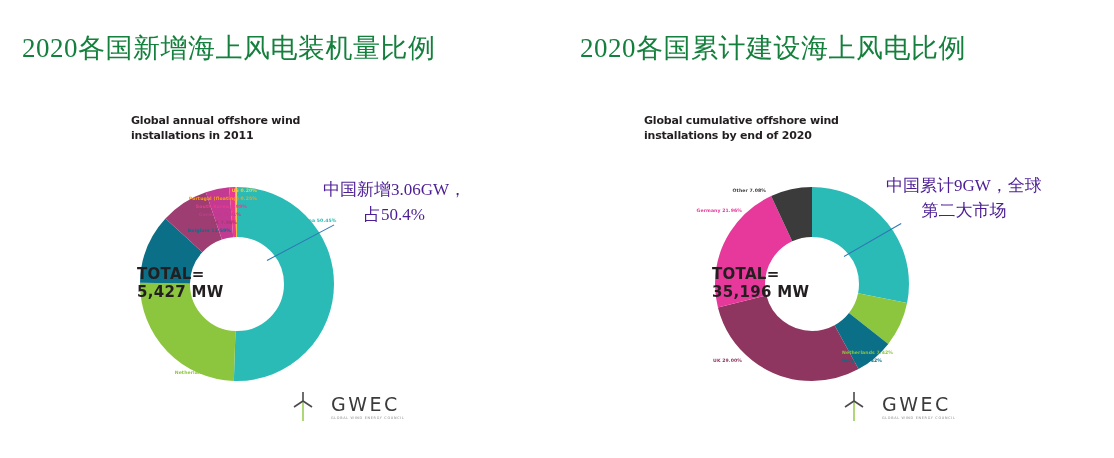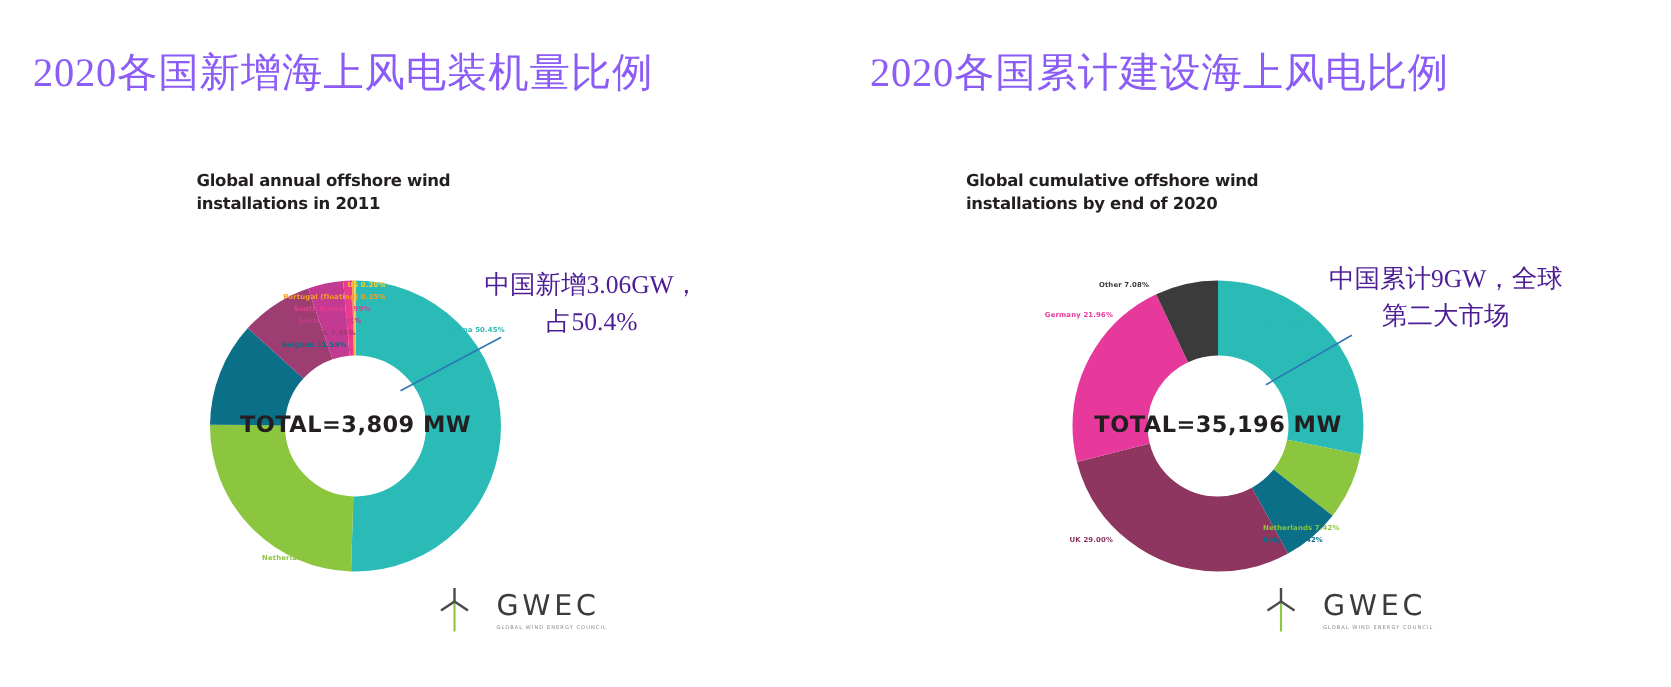--- a/index.html
+++ b/index.html
@@ -12,21 +12,21 @@
     height: 458px;
     position: relative;
     font-family: "Liberation Sans", sans-serif;
     overflow: hidden;
   }
   .slide-title {
     position: absolute;
     font-family: "Liberation Serif", serif;
     font-size: 27px;
     font-weight: 400;
-    color: #8b5cf6;
+    color: #15803d;
     letter-spacing: 0.5px;
     white-space: nowrap;
   }
   #title-left  { left: 22px;  top: 30px; }
   #title-right { left: 580px; top: 30px; text-align: right; }
 
   .panel {
     position: absolute;
     top: 100px;
     width: 440px;
@@ -59,21 +59,21 @@
   }
   #panel-right .donut-wrap { left: 82px; }
   .donut-svg { display: block; }
 
   .donut-center {
     position: absolute;
     left: 0; top: 0;
     width: 200px;
     height: 200px;
     display: flex;
-    align-items: center;
+    flex-direction: column;
     justify-content: center;
     pointer-events: none;
   }
   .donut-center span {
     font-family: "DejaVu Sans", sans-serif;
     font-size: 15px;
     font-weight: 700;
     color: #231f20;
     letter-spacing: 0.3px;
     line-height: 1.18;
@@ -167,21 +167,21 @@
         <circle r="72" fill="none" stroke="#ec3a8e" stroke-width="50" stroke-dasharray="4.48 447.91" stroke-dashoffset="-445.74"></circle>
 
         <circle r="72" fill="none" stroke="#f9a01b" stroke-width="50" stroke-dasharray="1.13 451.26" stroke-dashoffset="-450.22"></circle>
 
         <circle r="72" fill="none" stroke="#f5d028" stroke-width="50" stroke-dasharray="0.90 451.49" stroke-dashoffset="-451.35"></circle>
       </g>
     </svg>
 
     <div class="donut-center">
       <span>TOTAL=</span>
-      <span>3,809 MW</span>
+      <span>5,427 MW</span>
     </div>
   </div>
 
   <div class="slice-label lbl-left" style="left:40px; top:88px; width:122px; color:#f5d028;">US 0.20%</div>
   <div class="slice-label lbl-left" style="left:10px; top:96px; width:152px; color:#f9a01b;">Portugal (floating) 0.25%</div>
   <div class="slice-label lbl-left" style="left:10px; top:104px; width:142px; color:#ec3a8e;">South Korea 0.99%</div>
   <div class="slice-label lbl-left" style="left:10px; top:112px; width:136px; color:#c23a91;">Germany 3.91%</div>
   <div class="slice-label lbl-left" style="left:10px; top:120px; width:132px; color:#9e3d72;">UK 7.96%</div>
   <div class="slice-label lbl-left" style="left:0px; top:128px; width:136px; color:#0a6f87;">Belgium 11.59%</div>
   <div class="slice-label lbl-left" style="left:0px; top:270px; width:134px; color:#8cc63f;">Netherlands 24.62%</div>

